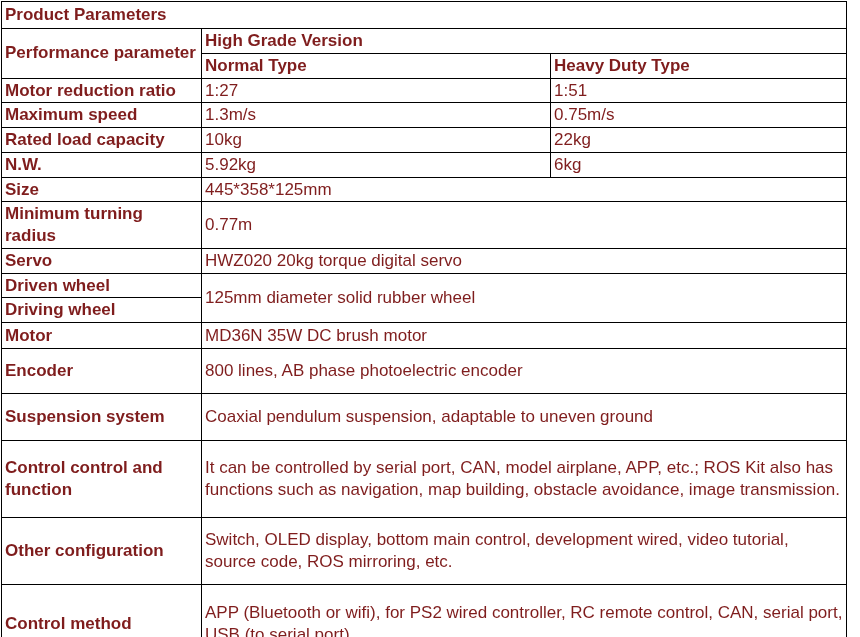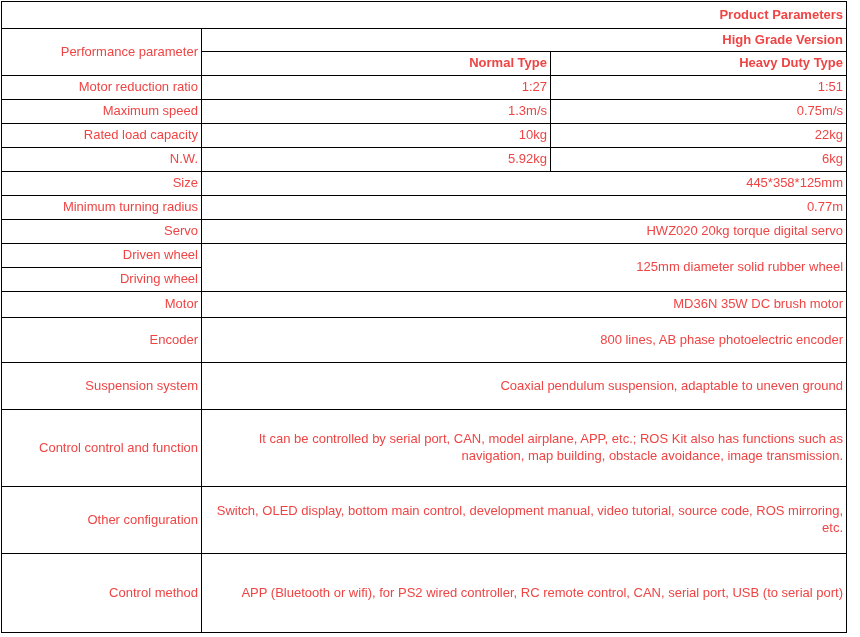--- a/index.html
+++ b/index.html
@@ -24,43 +24,44 @@
     border-collapse: collapse;
     table-layout: fixed;
     width: 845px;
     margin-left: 1px;
     margin-top: 1px;
     background: #ffffff;
   }
   table.params td {
     border: 1px solid #000000;
     padding: 1px 3px;
-    font-size: 13px;
+    font-size: 17px;
     line-height: 1.28;
-    color: #ef4444;
-    text-align: right;
+    color: #7f1d1d;
+    text-align: left;
     vertical-align: middle;
     background: #ffffff;
     word-wrap: break-word;
   }
   
   col.c-label { width: 200px; }
   col.c-normal { width: 349px; }
   col.c-heavy { width: 296px; }
 
   
   .title-cell {
     font-weight: bold;
     font-size: 16.5px;
     height: 24px;
     background: #ffffff;
   }
   .label-cell {
     background: #dce9f5;
     font-size: 14.5px;
+    font-weight: bold;
   }
   .grade-cell {
     background: #fae1d5;
     font-weight: bold;
     font-size: 15px;
     height: 20px;
   }
   .type-cell {
     background: #f5c9a9;
     font-weight: bold;
@@ -163,21 +164,21 @@
       <tr>
         <td class="label-cell r-xtall">Suspension system</td>
         <td class="val-plain r-xtall" colspan="2">Coaxial pendulum suspension, adaptable to uneven ground</td>
       </tr>
       <tr>
         <td class="label-cell r-huge">Control control and function</td>
         <td class="val-plain r-huge pad-text" colspan="2">It can be controlled by serial port, CAN, model airplane, APP, etc.; ROS Kit also has functions such as navigation, map building, obstacle avoidance, image transmission.</td>
       </tr>
       <tr>
         <td class="label-cell r-mega">Other configuration</td>
-        <td class="val-plain r-mega pad-text" colspan="2">Switch, OLED display, bottom main control, development manual, video tutorial, source code, ROS mirroring, etc.</td>
+        <td class="val-plain r-mega pad-text" colspan="2">Switch, OLED display, bottom main control, development wired, video tutorial, source code, ROS mirroring, etc.</td>
       </tr>
       <tr>
         <td class="label-cell r-giant">Control method</td>
         <td class="val-plain r-giant pad-text" colspan="2">APP (Bluetooth or wifi), for PS2 wired controller, RC remote control, CAN, serial port, USB (to serial port)</td>
       </tr>
     </tbody>
   </table>
 </div>
 
 </body></html>

